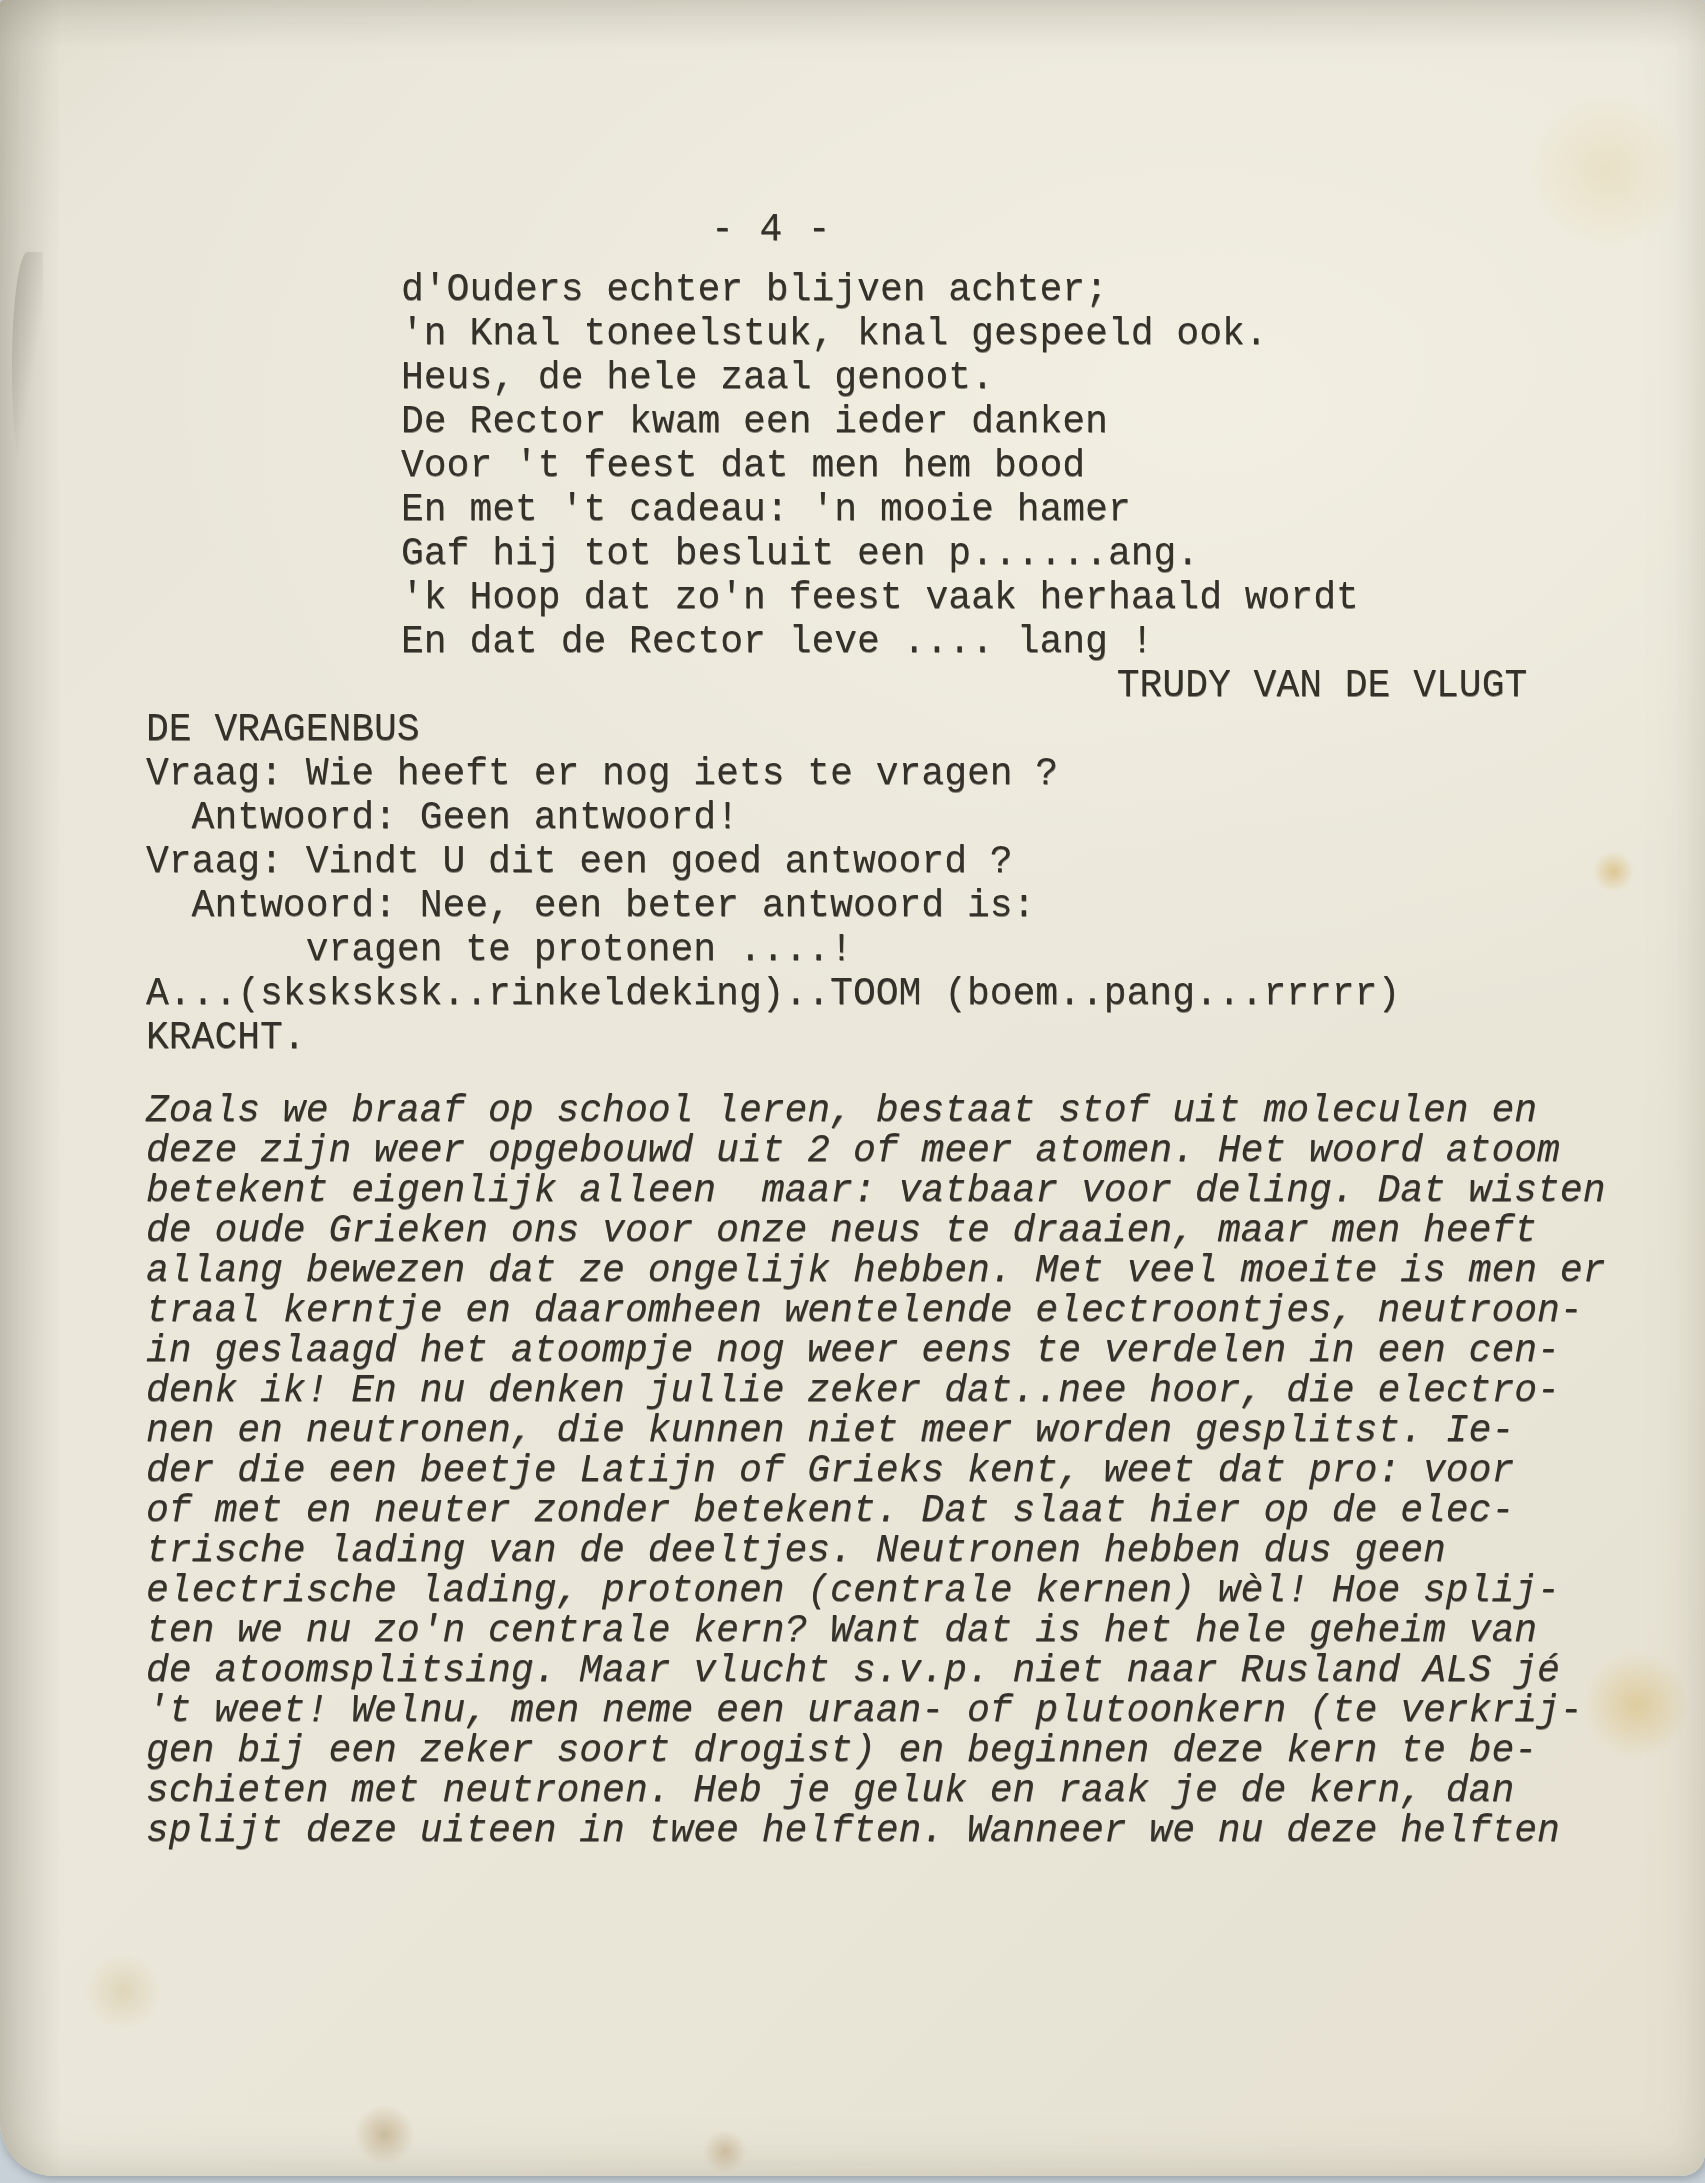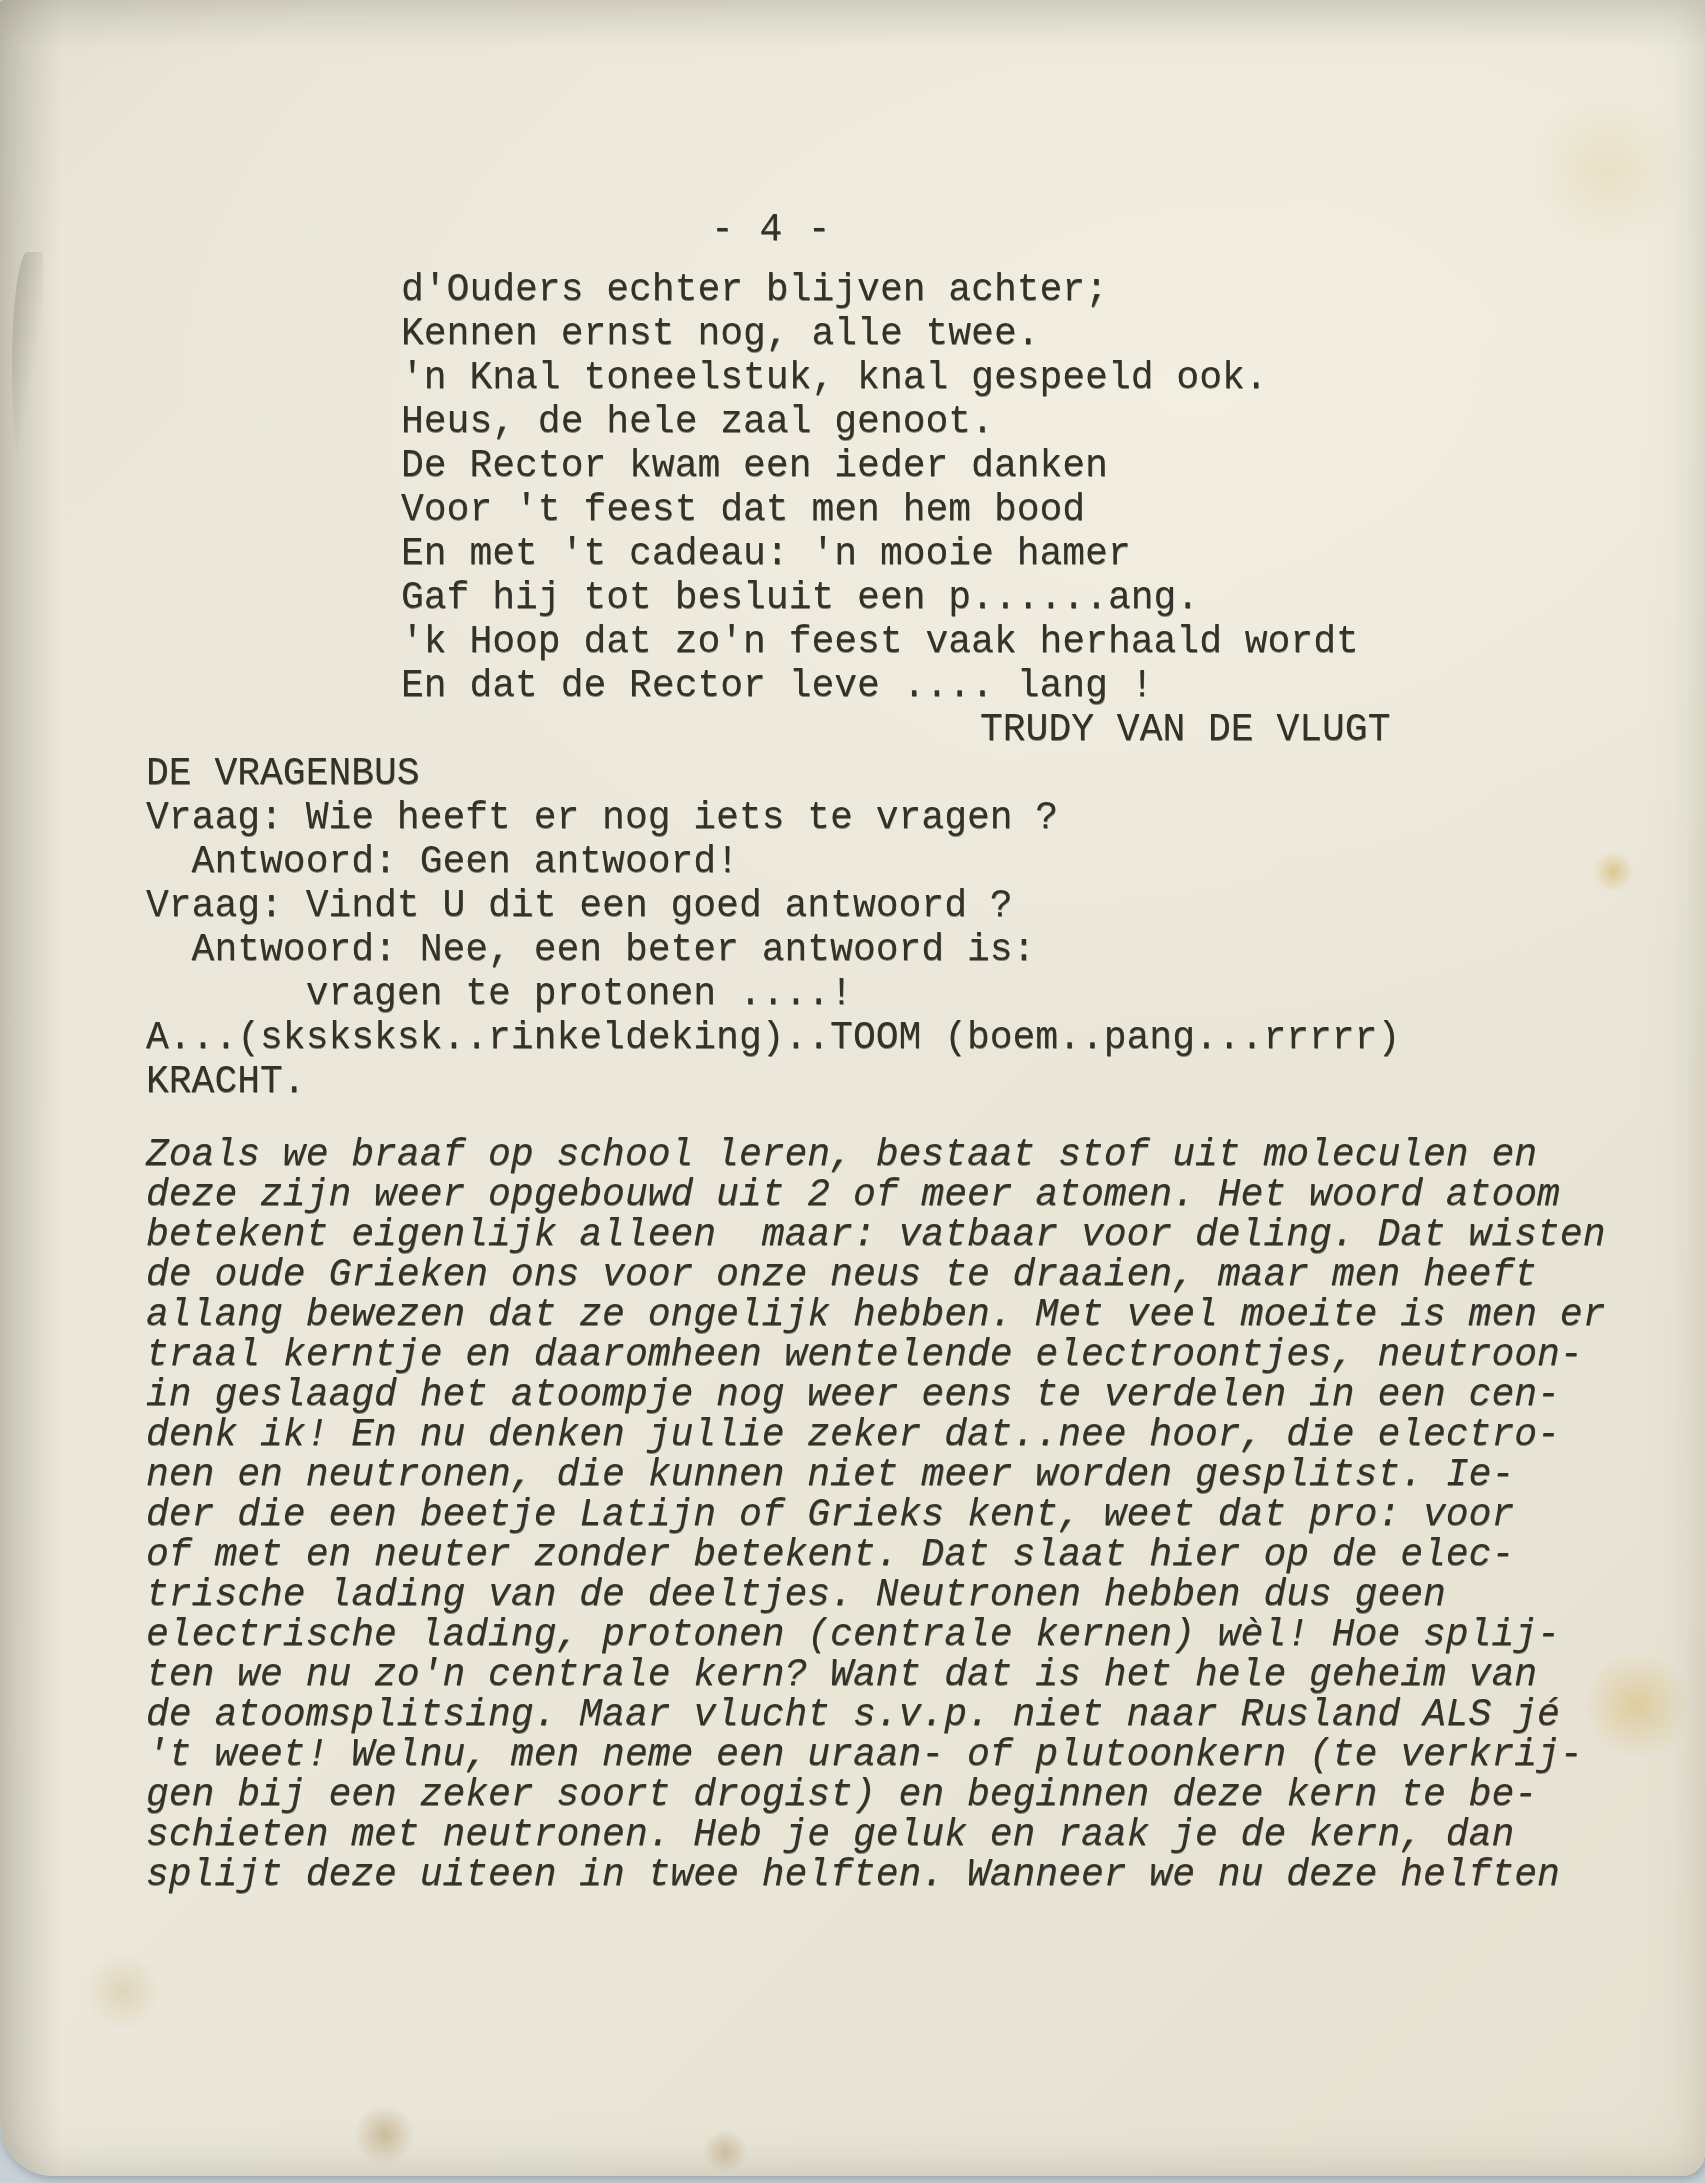--- a/index.html
+++ b/index.html
@@ -76,21 +76,21 @@
     text-shadow: 0.3px 0.5px 0.5px rgba(52,48,40,0.55);
   }
   .line { white-space: pre; }
   .page-number {
     margin-left: 565px;
     margin-bottom: 16.3px;
     letter-spacing: 1.4px;
     white-space: pre;
   }
   .poem { margin-left: 255px; }
-  .signature { margin-left: 834px; white-space: pre; }
+  .signature { margin-left: 834px; white-space: pre; text-align: center; }
   .vragenbus .line { white-space: pre; }
   .kracht-paragraph {
     margin-top: 31px;
     line-height: 40px;
     font-style: italic;
   }
 </style>
 </head>
 <body>
 
@@ -104,21 +104,20 @@
     <div class="stain stain-c"></div>
     <div class="stain stain-d"></div>
     <div class="stain stain-e"></div>
     <div class="stain stain-f"></div>
 
     <div class="content">
       <div class="page-number">- 4 -</div>
 
       <div class="poem">
           <div class="line">d'Ouders echter blijven achter;</div>
-          <div class="line">Kennen ernst nog, alle twee.</div>
           <div class="line">'n Knal toneelstuk, knal gespeeld ook.</div>
           <div class="line">Heus, de hele zaal genoot.</div>
           <div class="line">De Rector kwam een ieder danken</div>
           <div class="line">Voor 't feest dat men hem bood</div>
           <div class="line">En met 't cadeau: 'n mooie hamer</div>
           <div class="line">Gaf hij tot besluit een p......ang.</div>
           <div class="line">'k Hoop dat zo'n feest vaak herhaald wordt</div>
           <div class="line">En dat de Rector leve .... lang !</div>
         </div>
 

